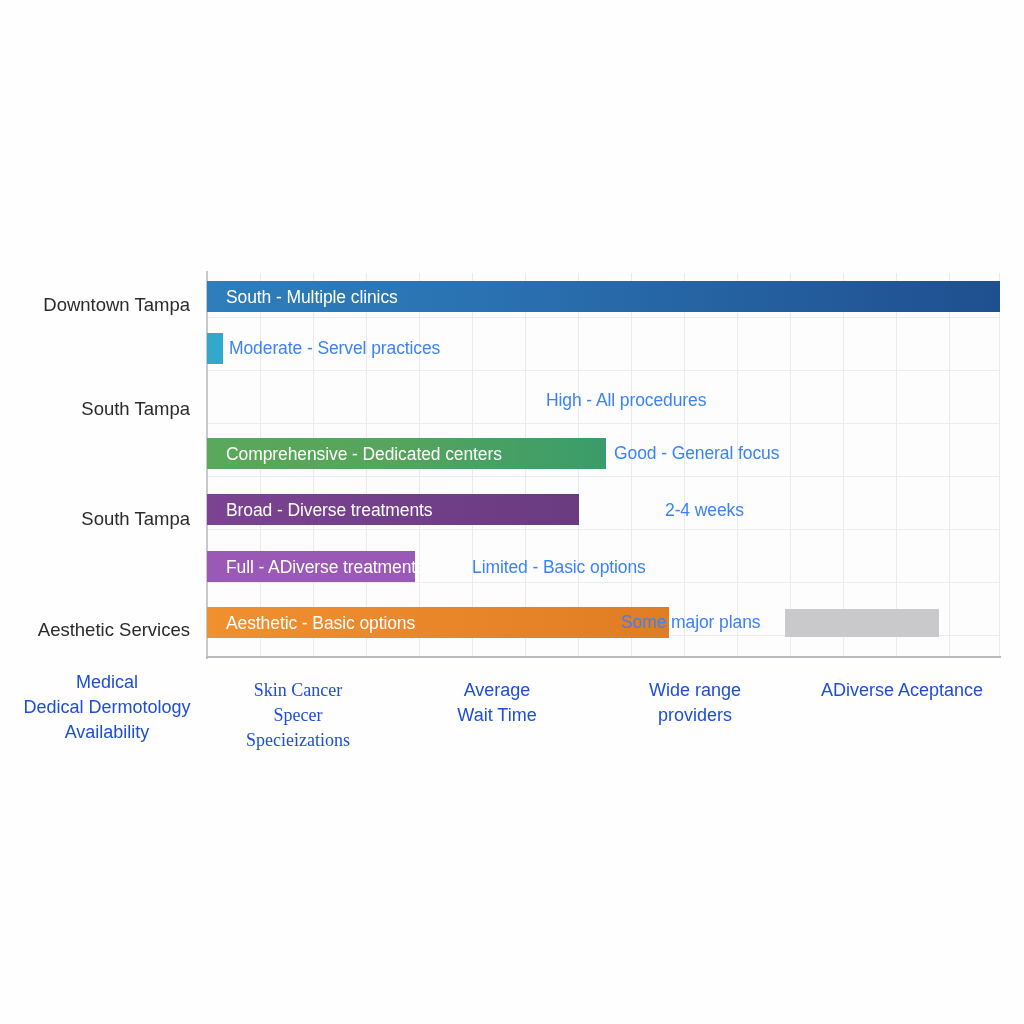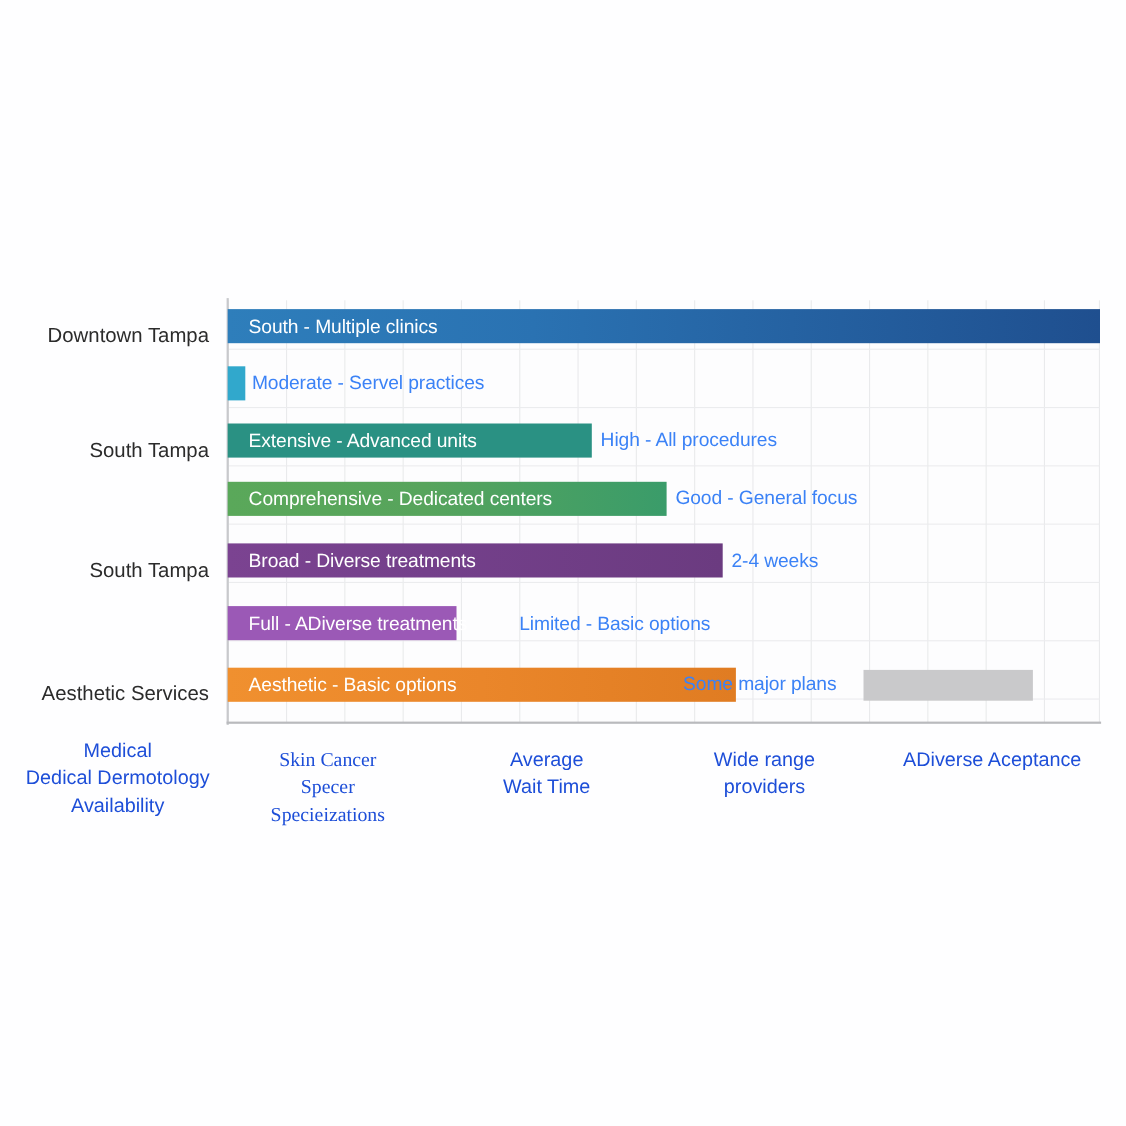--- a/index.html
+++ b/index.html
@@ -144,32 +144,29 @@
   <div id="axis-bottom"></div>
 
   <div class="bar" style="left:207px; top:281px; width:793px;
               background:linear-gradient(90deg,#2e7ebb 0%,#2a72b2 35%,#1f4f8f 100%);">
     <span class="bar-label-in">South - Multiple clinics</span>
   </div>
 
   <div class="bar" style="left:207px; top:333px; width:16px; background:#31a8cc;"></div>
   <span class="bar-label-out" style="left:229px; top:348px;">Moderate - Servel practices</span>
 
-  <div class="bar" style="left:207px; top:385px; width:331px; background:#2a9183;">
-    <span class="bar-label-in">Extensive - Advanced units</span>
-  </div>
   <span class="bar-label-out" style="left:546px; top:400px;">High - All  procedures</span>
 
   <div class="bar" style="left:207px; top:438px; width:399px;
               background:linear-gradient(90deg,#5aa85a 0%,#57a45c 45%,#3a9c6a 100%);">
     <span class="bar-label-in">Comprehensive - Dedicated centers</span>
   </div>
   <span class="bar-label-out" style="left:614px; top:453px;">Good - General focus</span>
 
-  <div class="bar" style="left:207px; top:494px; width:450px;
+  <div class="bar" style="left:207px; top:494px; width:372px;
               background:linear-gradient(90deg,#7b4391 0%,#74408b 40%,#6b3b80 100%);">
     <span class="bar-label-in">Broad - Diverse treatments</span>
   </div>
   <span class="bar-label-out" style="left:665px; top:510px;">2-4 weeks</span>
 
   <div class="bar" style="left:207px; top:551px; width:208px; background:#9b59b6;">
     <span class="bar-label-in">Full - ADiverse treatments</span>
   </div>
   <span class="bar-label-out" style="left:472px; top:567px;">Limited - Basic options</span>
 

